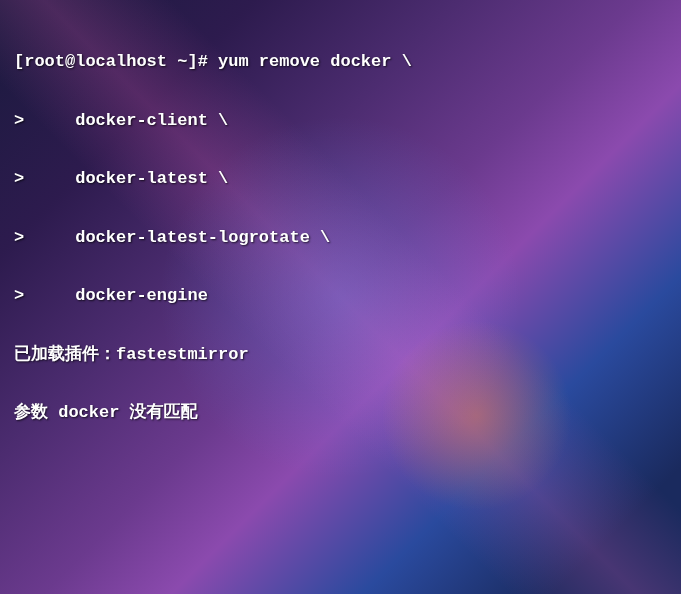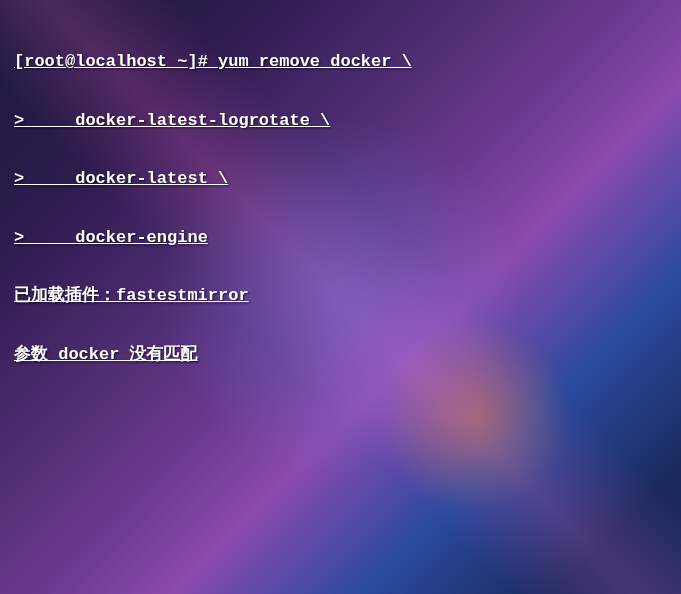--- a/index.html
+++ b/index.html
@@ -34,30 +34,30 @@
     }
     .terminal {
       position: relative;
       z-index: 1;
       line-height: 1.72;
       white-space: pre;
       text-shadow: 1px 1px 2px rgba(0,0,0,0.7);
     }
     .line {
       display: block;
-      text-decoration: underline;
     }
   </style>
 </head>
 <body>
 
 <div class="terminal">
 <span class="line"><span>[root@localhost ~]# </span><span>yum remove docker \</span></span>
+<span class="line">&gt;     docker-client \</span>
+<span class="line">&gt;     docker-latest \</span>
 <span class="line">&gt;     docker-latest-logrotate \</span>
-<span class="line">&gt;     docker-latest \</span>
 <span class="line">&gt;     docker-engine</span>
 <span class="line">已加载插件：fastestmirror</span>
 <span class="line">参数 docker 没有匹配</span>
 
 
 
 
 
 
 

